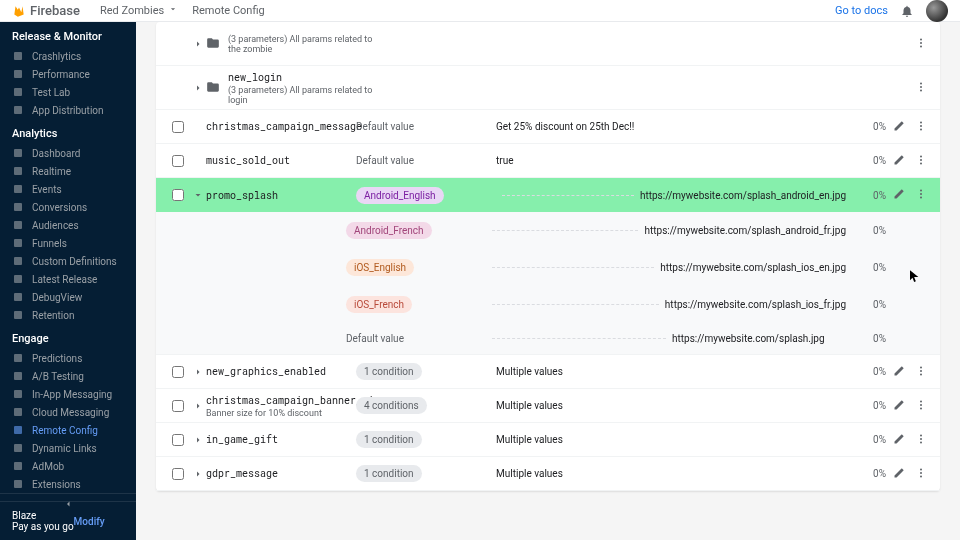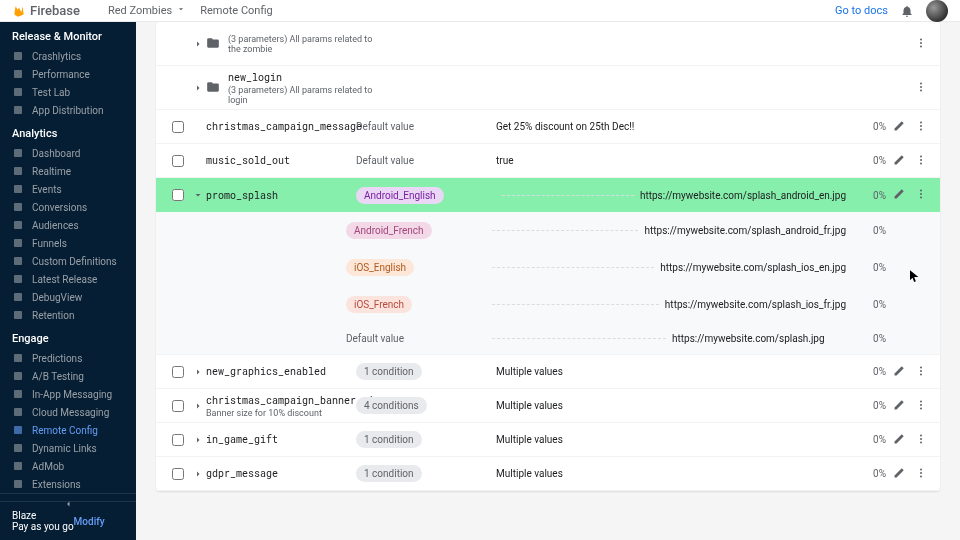--- a/index.html
+++ b/index.html
@@ -2,21 +2,21 @@
 <html><head>
 <meta charset="utf-8">
 <style>
 * { box-sizing: border-box; margin: 0; padding: 0; }
 body { font-family: 'Roboto', 'Helvetica Neue', Arial, sans-serif; font-size: 12px; color: #202124; background: #fff; width: 960px; height: 540px; overflow: hidden; position: relative; }
 
 
 .topbar { position: absolute; top: 0; left: 0; right: 0; height: 22px; background: #fff; border-bottom: 1px solid #e8eaed; display: flex; align-items: center; padding: 0 12px; z-index: 10; }
 .logo { display: flex; align-items: flex-end; gap: 4px; color: #5f6368; font-weight: 500; font-size: 13px; }
 .logo svg { width: 14px; height: 14px; }
-.project { margin-left: 28px; color: #5f6368; font-size: 11px; display: flex; align-items: flex-start; gap: 4px; cursor: pointer; }
+.project { margin-left: 20px; color: #5f6368; font-size: 11px; display: flex; align-items: flex-start; gap: 4px; cursor: pointer; }
 .crumb { margin-left: 14px; color: #5f6368; font-size: 11px; }
 .topbar-right { margin-left: auto; display: flex; align-items: center; gap: 12px; }
 .docs-link { color: #1a73e8; font-size: 11px; cursor: pointer; }
 .bell { width: 14px; height: 14px; color: #5f6368; cursor: pointer; }
 .avatar { width: 22px; height: 22px; border-radius: 50%; background: radial-gradient(circle at 35% 35%, #999 0%, #333 70%); cursor: pointer; }
 
 
 .sidebar { position: absolute; top: 22px; left: 0; bottom: 0; width: 136px; background: #051e34; color: #9aa0a6; overflow-y: auto; font-size: 11px; }
 .sidebar::-webkit-scrollbar { width: 4px; }
 .sidebar .section-title { padding: 8px 12px 4px; color: #fff; font-weight: 500; font-size: 11px; }

